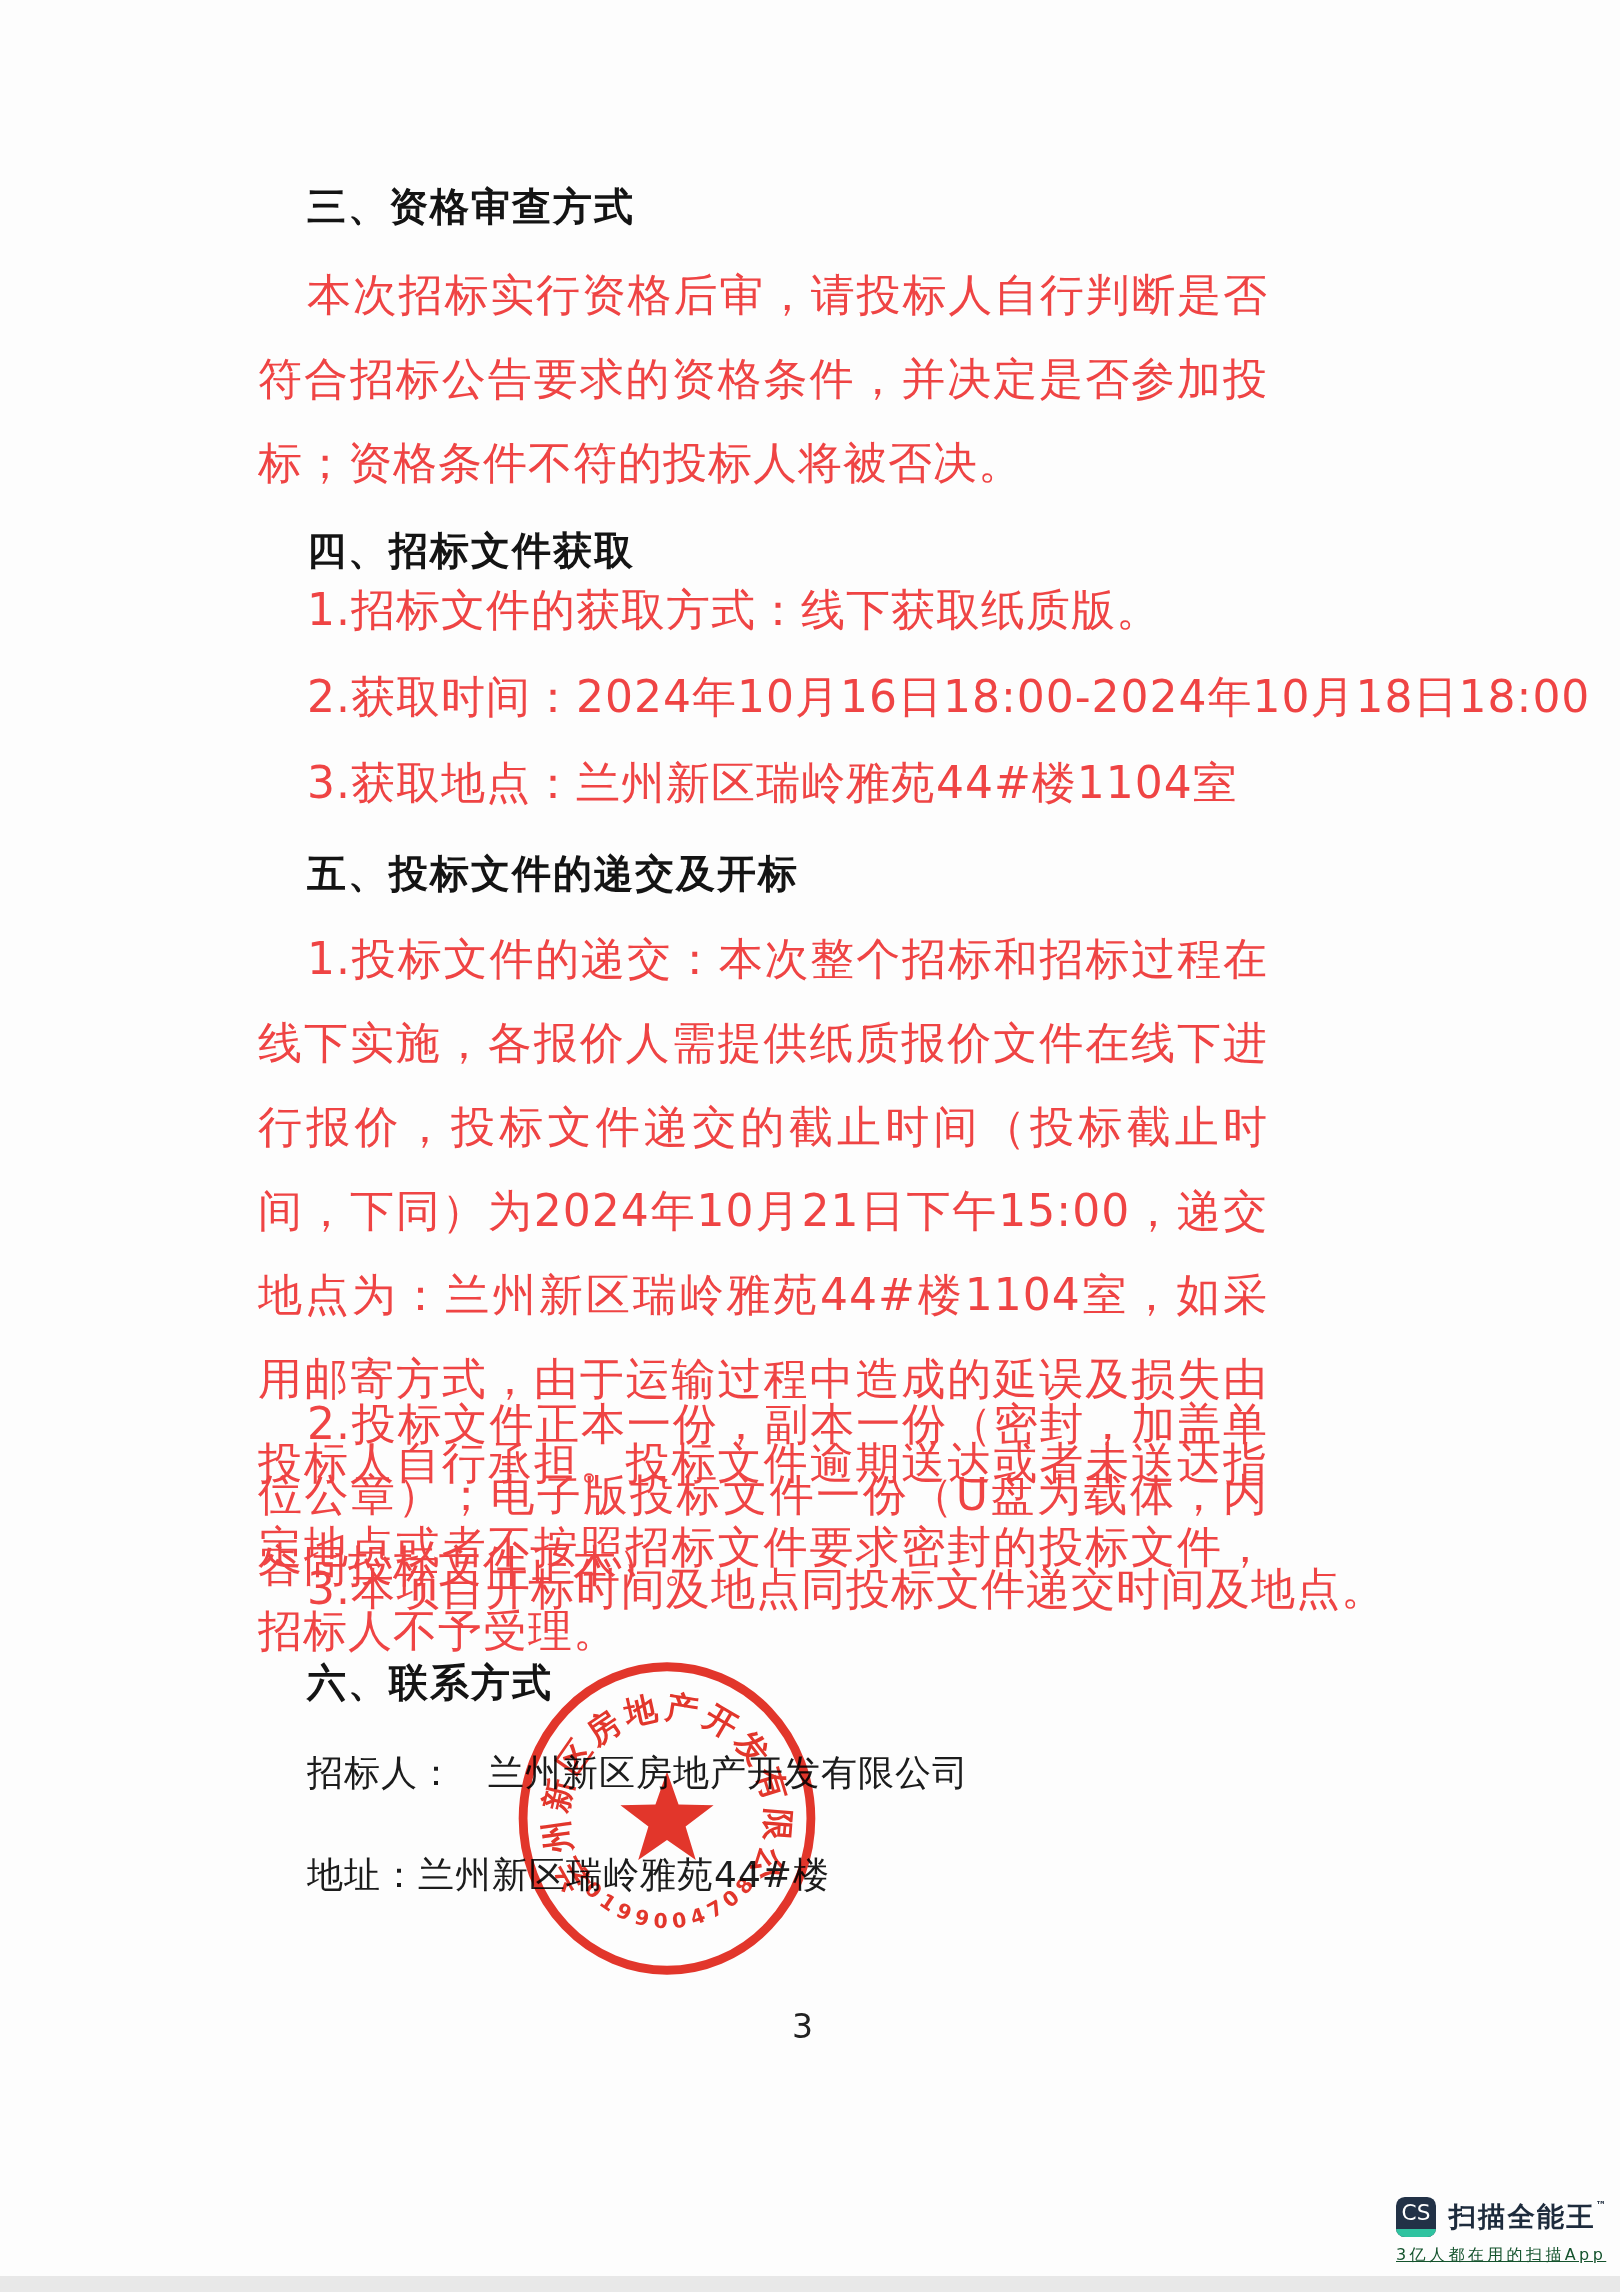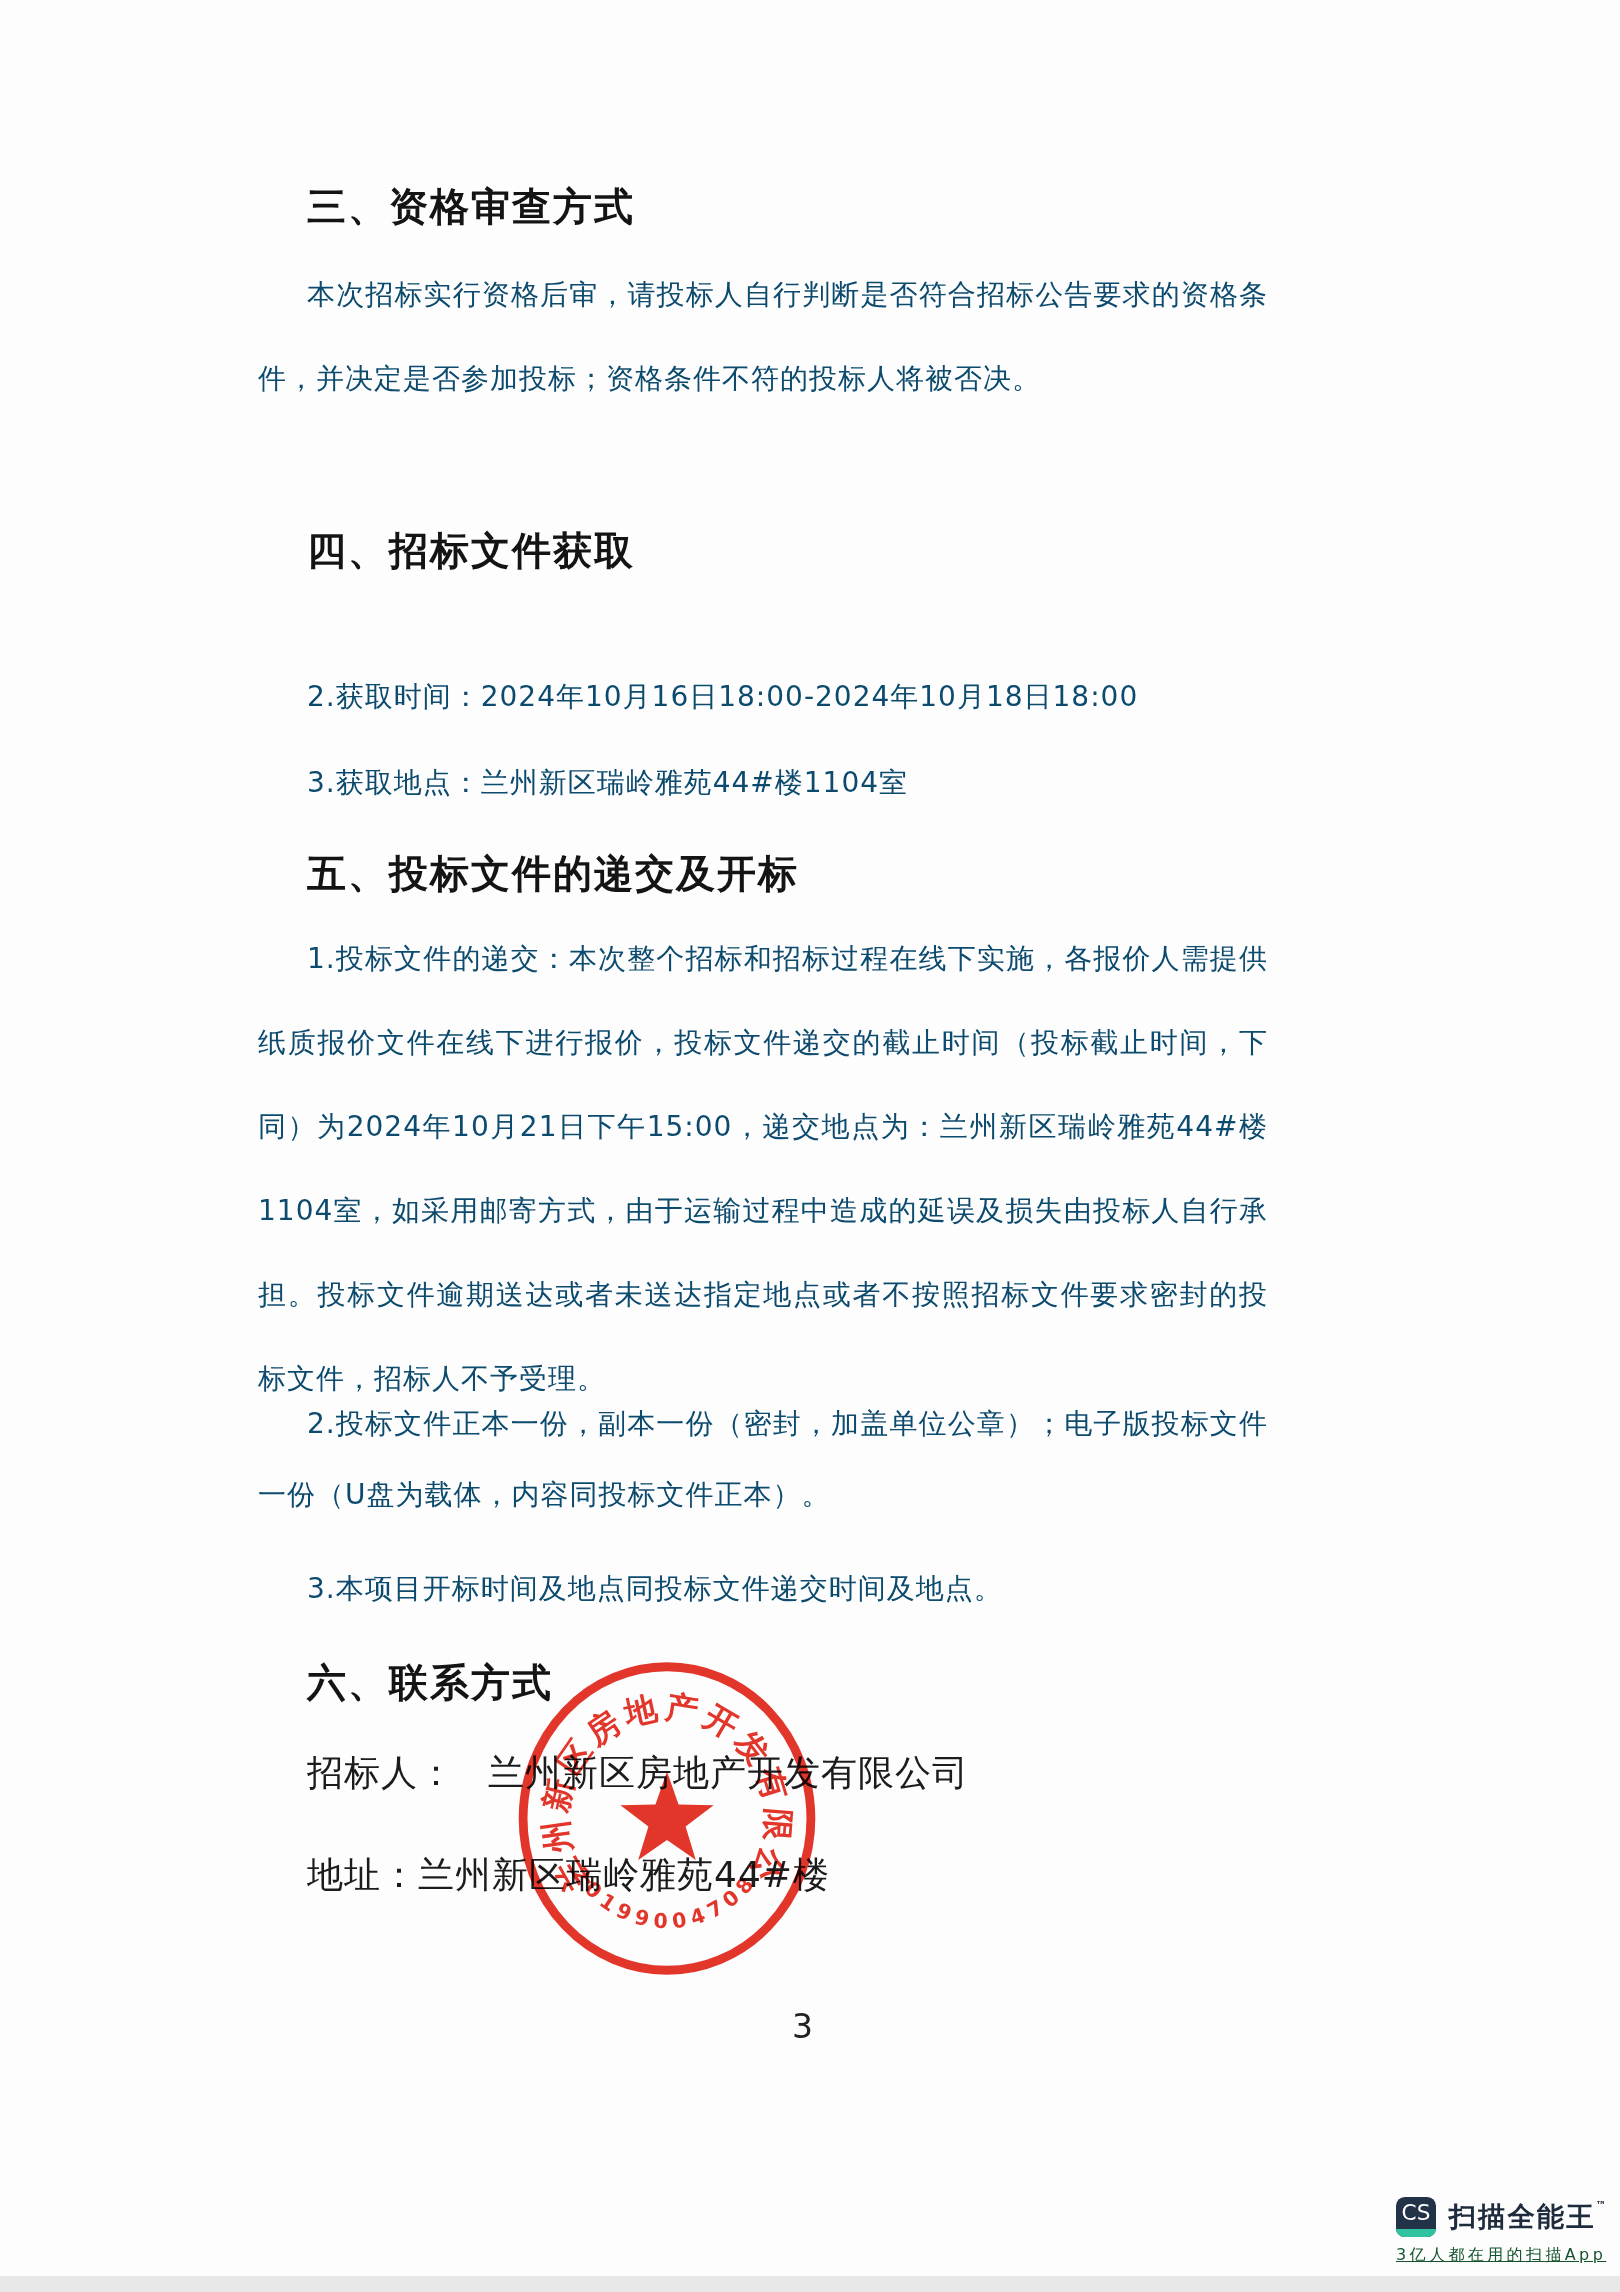--- a/index.html
+++ b/index.html
@@ -16,26 +16,26 @@
   .doc-abs{position:absolute;left:258px;width:1010px;}
   .sec-heading{
     font-weight:bold;
     font-size:39px;
     letter-spacing:2px;
     padding-left:49px;
     color:#141414;
     white-space:nowrap;
   }
   .body-par{
-    font-size:28px;
+    font-size:44px;
     line-height:84px;
     text-align:justify;
     text-indent:49px;
     letter-spacing:1px;
-    color:#0c4a6e;
+    color:#ef4444;
   }
   .single-line{white-space:nowrap;text-align:left;}
   .tight{line-height:71px;}
   .contact-line{
     font-size:36px;
     letter-spacing:1px;
     padding-left:49px;
     white-space:nowrap;
     color:#1c1c1c;
   }
@@ -94,20 +94,21 @@
 </style>
 </head>
 <body>
 
 <div class="page">
 
   <div class="doc-abs sec-heading" style="top:180px;">三、资格审查方式</div>
   <div class="doc-abs body-par" style="top:253px;">本次招标实行资格后审，请投标人自行判断是否符合招标公告要求的资格条件，并决定是否参加投标；资格条件不符的投标人将被否决。</div>
 
   <div class="doc-abs sec-heading" style="top:524px;">四、招标文件获取</div>
+  <div class="doc-abs body-par single-line" style="top:568px;">1.招标文件的获取方式：线下获取纸质版。</div>
   <div class="doc-abs body-par single-line" style="top:655px;">2.获取时间：2024年10月16日18:00-2024年10月18日18:00</div>
   <div class="doc-abs body-par single-line" style="top:741px;">3.获取地点：兰州新区瑞岭雅苑44#楼1104室</div>
 
   <div class="doc-abs sec-heading" style="top:847px;">五、投标文件的递交及开标</div>
   <div class="doc-abs body-par" style="top:917px;">1.投标文件的递交：本次整个招标和招标过程在线下实施，各报价人需提供纸质报价文件在线下进行报价，投标文件递交的截止时间（投标截止时间，下同）为2024年10月21日下午15:00，递交地点为：兰州新区瑞岭雅苑44#楼1104室，如采用邮寄方式，由于运输过程中造成的延误及损失由投标人自行承担。投标文件逾期送达或者未送达指定地点或者不按照招标文件要求密封的投标文件，招标人不予受理。</div>
   <div class="doc-abs body-par tight" style="top:1388px;">2.投标文件正本一份，副本一份（密封，加盖单位公章）；电子版投标文件一份（U盘为载体，内容同投标文件正本）。</div>
   <div class="doc-abs body-par single-line" style="top:1547px;">3.本项目开标时间及地点同投标文件递交时间及地点。</div>
 
   <div class="doc-abs sec-heading" style="top:1656px;">六、联系方式</div>
 

